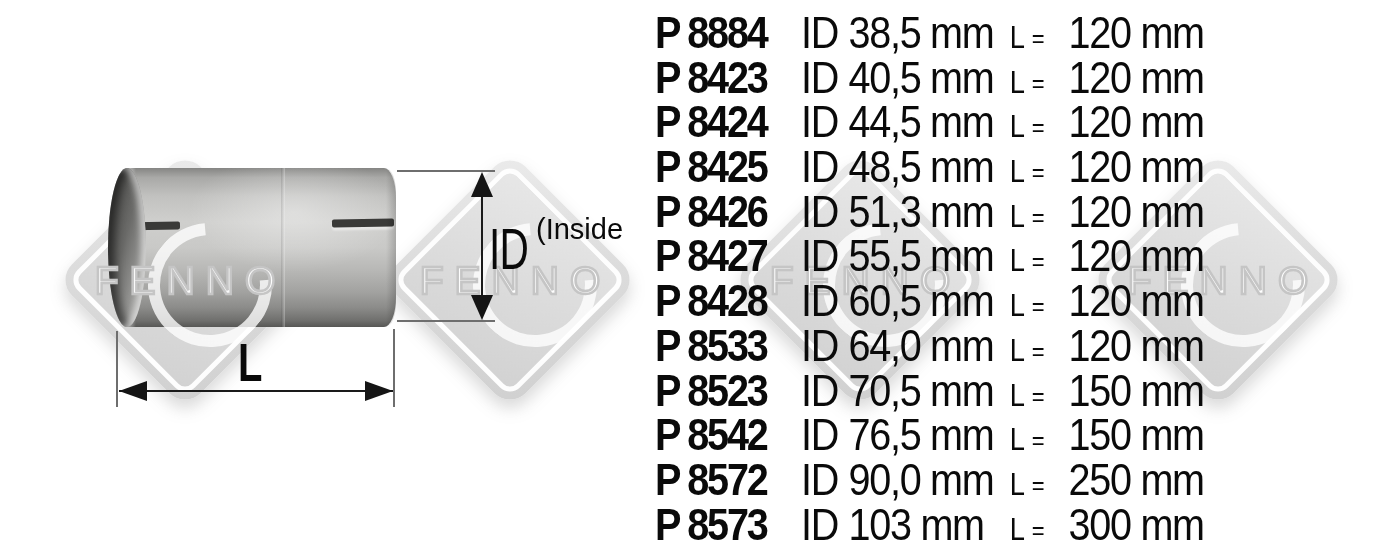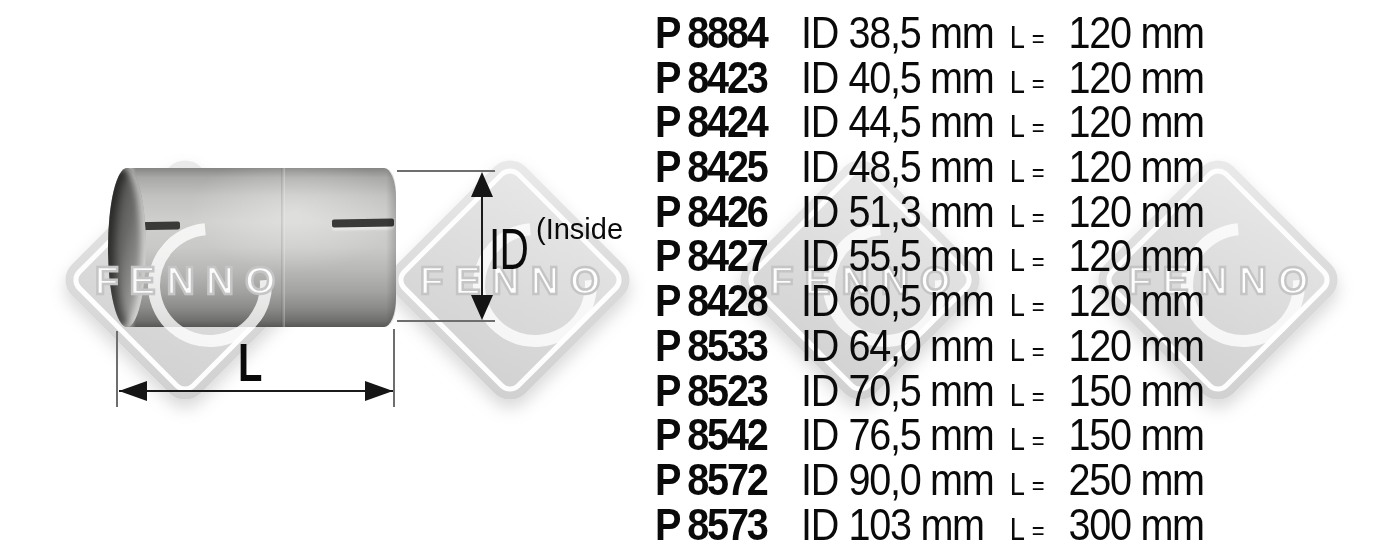--- a/index.html
+++ b/index.html
@@ -34,21 +34,21 @@
       background:linear-gradient(90deg,rgba(0,0,0,.12),rgba(255,255,255,.32));}
   .pipe .slit-l{position:absolute;left:10px;top:54px;width:62px;height:8px;background:#3a3a38;
       border-radius:2px;transform:rotate(-1.2deg);}
   .pipe .slit-r{position:absolute;left:224px;top:51px;width:62px;height:8px;background:#3a3a38;
       border-radius:2px;transform:rotate(-1deg);box-shadow:0 3px 2px rgba(255,255,255,.45);}
 
   
   .wm-top{position:absolute;inset:0;z-index:3;pointer-events:none;}
   .ring{position:absolute;width:124px;height:124px;box-sizing:border-box;border-radius:50%;
         border:12px solid rgba(255,255,255,.78);border-top-color:transparent;transform:rotate(40deg);}
-  .wm-text{position:absolute;width:240px;top:261px;text-align:center;font-weight:bold;
+  .wm-text{position:absolute;width:240px;top:261px;text-align:center;font-weight:normal;
         font-size:39px;line-height:39px;letter-spacing:11px;text-indent:11px;
         color:rgba(255,255,255,.95);-webkit-text-fill-color:rgba(255,255,255,.95);
         -webkit-text-stroke:2.5px #c5c5c5;}
 
   
   .dims{position:absolute;inset:0;z-index:4;}
   .extline{position:absolute;background:#6e6e6e;}
   .dimline{position:absolute;background:#1a1a1a;}
   .arr{position:absolute;width:0;height:0;}
   .arr.up{border-left:11px solid transparent;border-right:11px solid transparent;border-bottom:25px solid #151515;}

